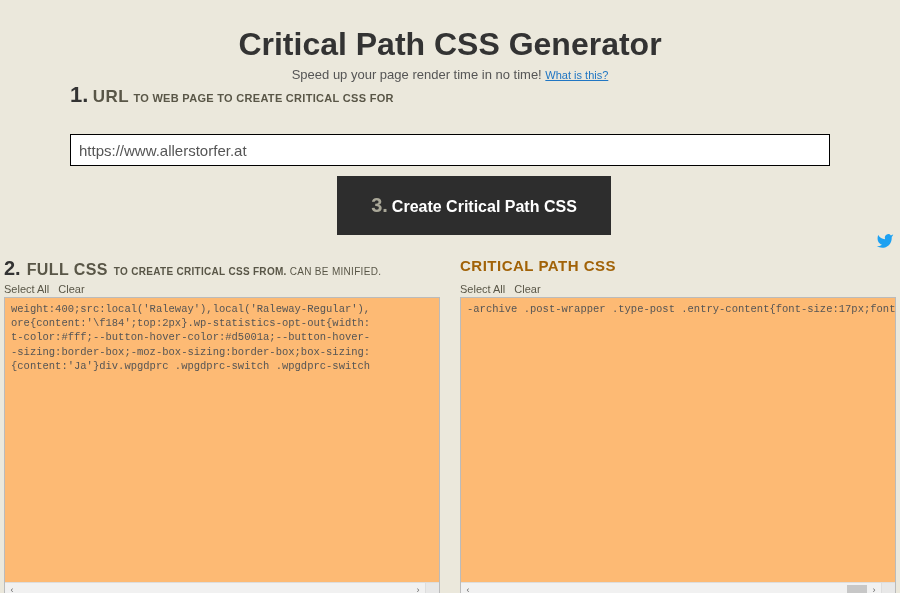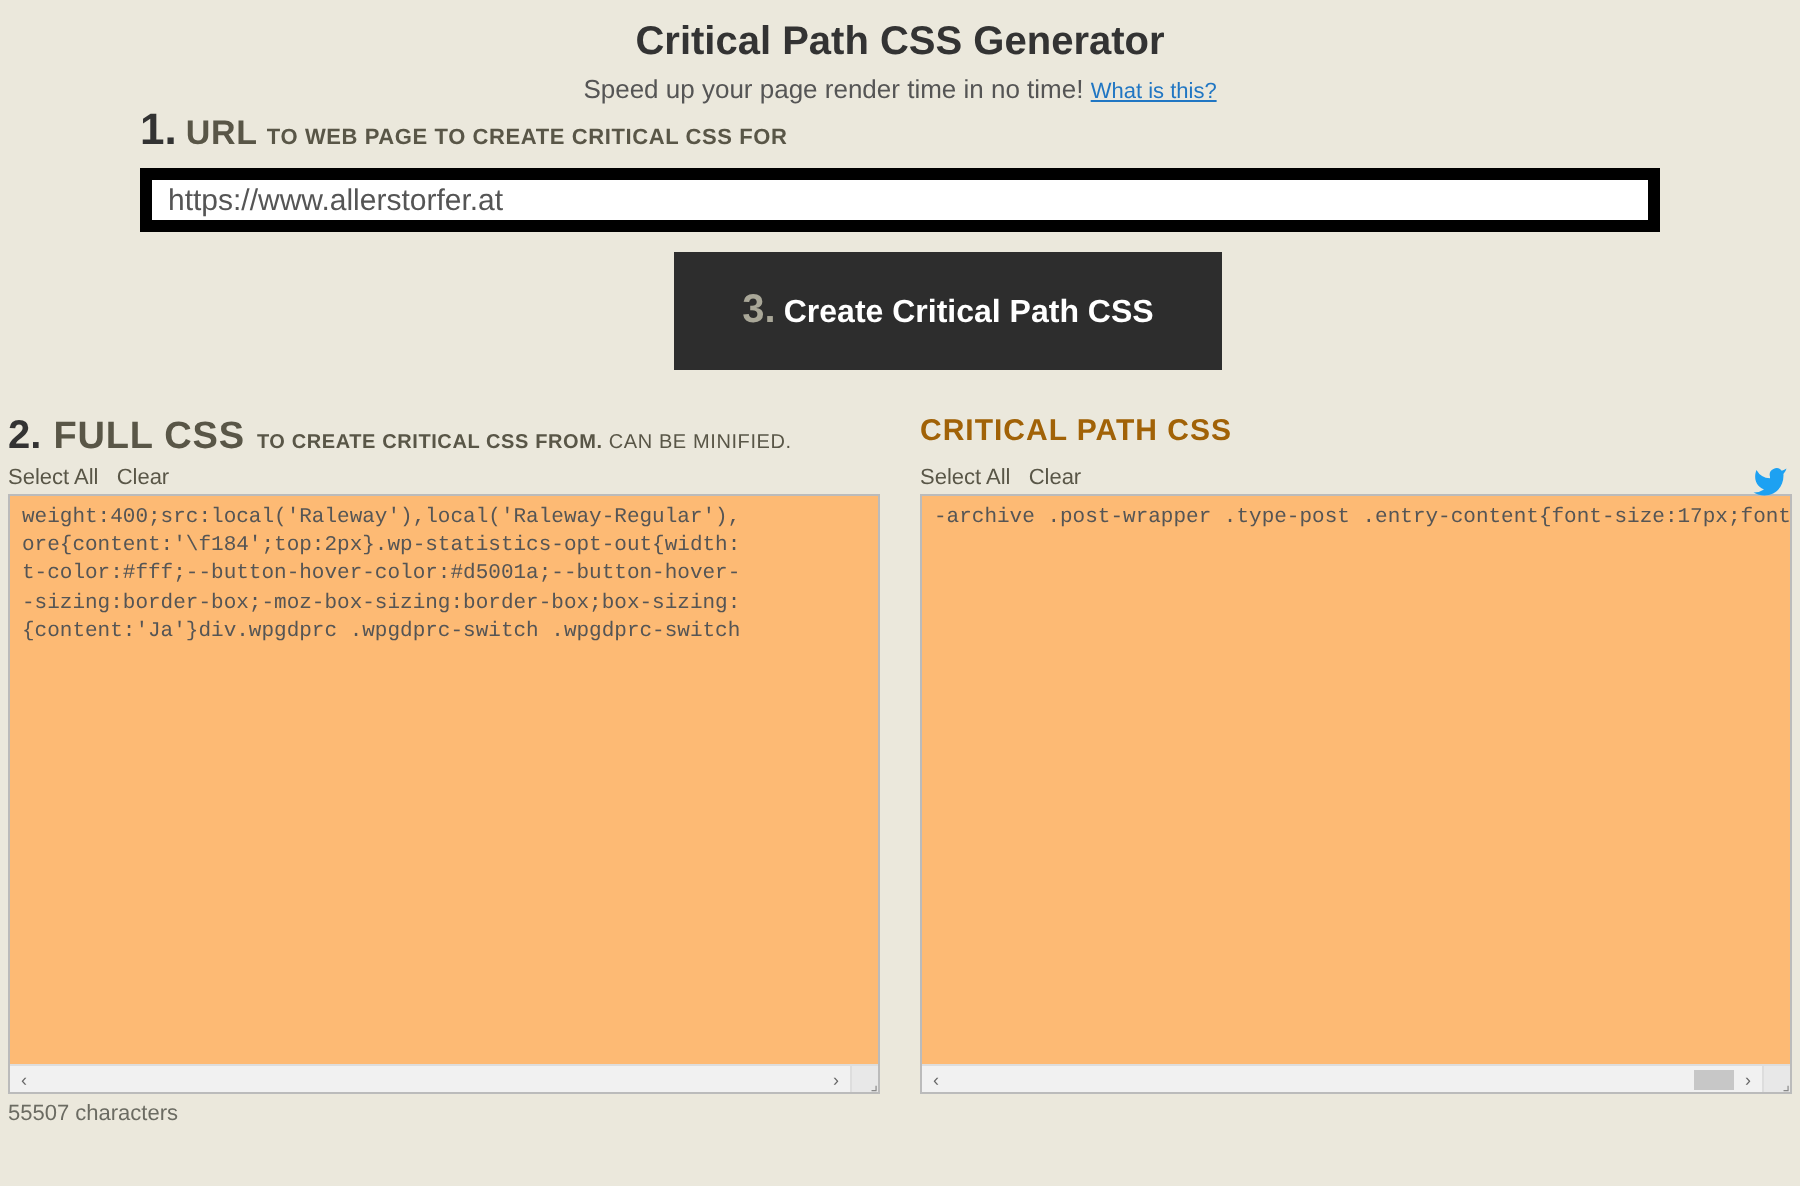--- a/index.html
+++ b/index.html
@@ -12,24 +12,24 @@
     color: #333;
     overflow: hidden;
     box-sizing: border-box;
   }
   *, *:before, *:after { box-sizing: inherit; }
 
   .header {
     text-align: center;
   }
   .title {
-    font-size: 20px;
+    font-size: 32px;
     font-weight: bold;
     color: #333;
-    margin: 10px 0 4px 0;
+    margin: 26px 0 4px 0;
   }
   .subtitle {
     font-size: 13px;
     color: #555;
   }
   .subtitle a {
     color: #2076c3;
     text-decoration: underline;
     font-size: 11px;
   }
@@ -63,21 +63,22 @@
     font-weight: normal;
   }
 
   .url-input {
     width: 100%;
     height: 32px;
     padding: 4px 8px;
     font-size: 15px;
     color: #555;
     background: #fff;
-    border: 6px solid #000000;
+    border: 1px solid #000000;
+    margin-top: 20px;
   }
 
   .big-button-wrap {
     text-align: center;
     margin: 6px 0 22px 0;
     padding-left: 48px;
   }
   .big-button {
     display: inline-block;
     background: #2d2d2d;
@@ -106,21 +107,21 @@
     min-width: 0;
   }
   .col-header {
     height: 22px;
     display: flex;
     align-items: baseline;
     gap: 6px;
     white-space: nowrap;
   }
   .col-header .step-num { font-size: 20px; }
-  .col-header .step-label { font-size: 19px; color:#595647; }
+  .col-header .step-label { font-size: 16px; color:#595647; }
   .col-header .step-desc { font-size: 10px; }
   .critical-title {
     font-size: 15px;
     font-weight: bold;
     color: #a16207;
     letter-spacing: .5px;
   }
 
   .actions {
     font-size: 11px;

